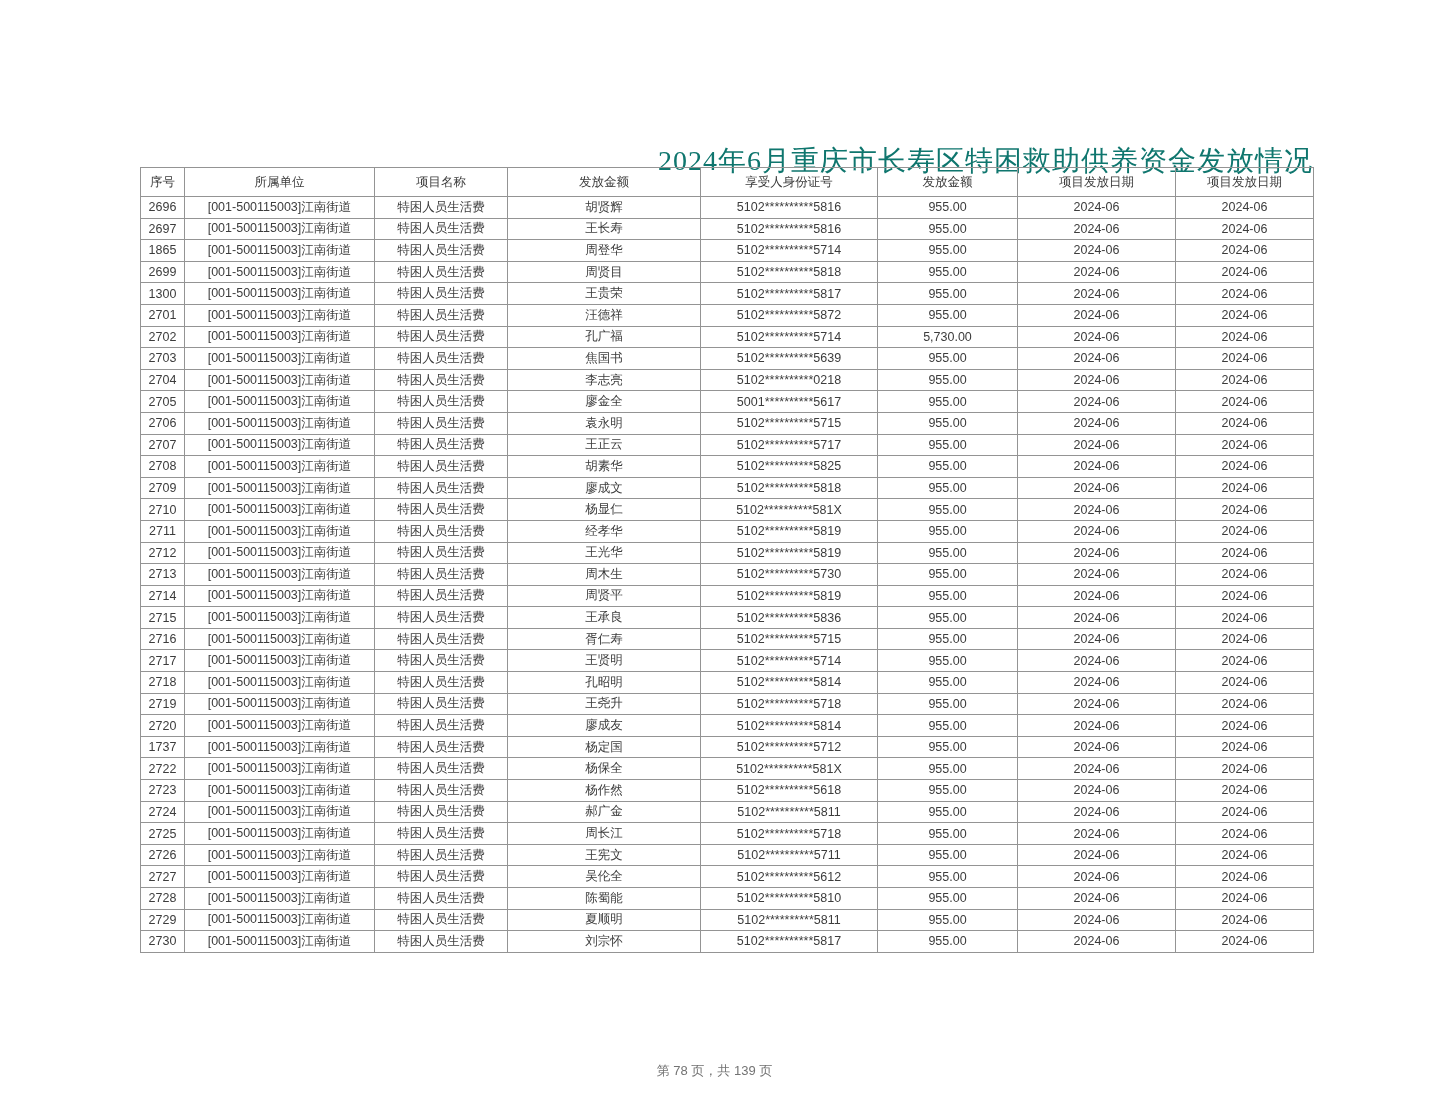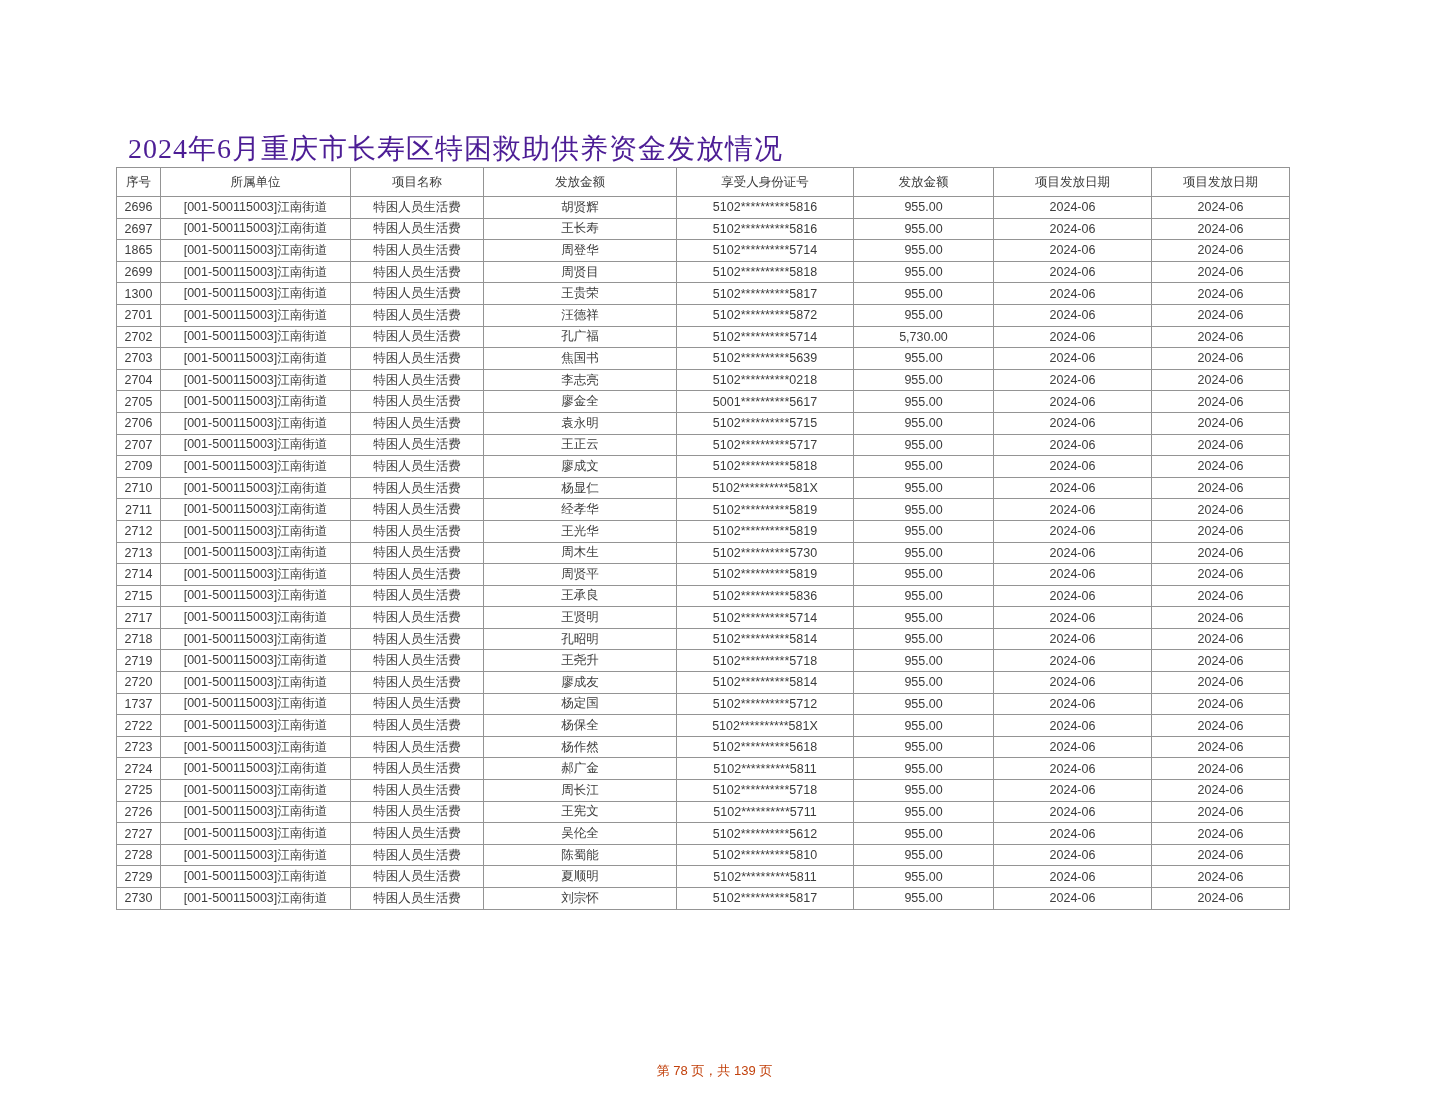--- a/index.html
+++ b/index.html
@@ -12,33 +12,33 @@
     height: 1105px;
     position: relative;
     font-family: "Liberation Sans", "DejaVu Sans", sans-serif;
     color: #3c3c3c;
   }
   .page-title {
     position: absolute;
     top: 130px;
     left: 128px;
     width: 1173px;
-    margin: 0;
-    text-align: left;
+    margin: 12px;
+    text-align: right;
     font-family: "Liberation Serif", "DejaVu Serif", serif;
     font-weight: 400;
     font-size: 28px;
-    color: #4c1d95;
+    color: #0f766e;
     letter-spacing: 1px;
     white-space: nowrap;
   }
   table.grid {
     position: absolute;
     top: 167px;
-    left: 116px;
+    left: 140px;
     width: 1173px;
     border-collapse: collapse;
     table-layout: fixed;
   }
   table.grid th,
   table.grid td {
     border: 1px solid #949494;
     text-align: center;
     vertical-align: middle;
     padding: 0 2px;
@@ -63,21 +63,21 @@
   col.c-amt   { width: 140px; }
   col.c-date1 { width: 158px; }
   col.c-date2 { width: 138px; }
   .page-footer {
     position: absolute;
     top: 1062px;
     left: 0;
     width: 1429px;
     text-align: center;
     font-size: 13px;
-    color: #c2410c;
+    color: #737373;
   }
 </style>
 </head>
 <body>
 
 <h1 class="page-title">2024年6月重庆市长寿区特困救助供养资金发放情况</h1>
 
 <table class="grid">
   <colgroup>
     <col class="c-seq">
@@ -216,20 +216,30 @@
         <td>2707</td>
         <td>[001-500115003]江南街道</td>
         <td>特困人员生活费</td>
         <td>王正云</td>
         <td>5102**********5717</td>
         <td>955.00</td>
         <td>2024-06</td>
         <td>2024-06</td>
       </tr>
       <tr>
+        <td>2708</td>
+        <td>[001-500115003]江南街道</td>
+        <td>特困人员生活费</td>
+        <td>胡素华</td>
+        <td>5102**********5825</td>
+        <td>955.00</td>
+        <td>2024-06</td>
+        <td>2024-06</td>
+      </tr>
+      <tr>
         <td>2709</td>
         <td>[001-500115003]江南街道</td>
         <td>特困人员生活费</td>
         <td>廖成文</td>
         <td>5102**********5818</td>
         <td>955.00</td>
         <td>2024-06</td>
         <td>2024-06</td>
       </tr>
       <tr>
@@ -281,20 +291,30 @@
         <td>955.00</td>
         <td>2024-06</td>
         <td>2024-06</td>
       </tr>
       <tr>
         <td>2715</td>
         <td>[001-500115003]江南街道</td>
         <td>特困人员生活费</td>
         <td>王承良</td>
         <td>5102**********5836</td>
+        <td>955.00</td>
+        <td>2024-06</td>
+        <td>2024-06</td>
+      </tr>
+      <tr>
+        <td>2716</td>
+        <td>[001-500115003]江南街道</td>
+        <td>特困人员生活费</td>
+        <td>胥仁寿</td>
+        <td>5102**********5715</td>
         <td>955.00</td>
         <td>2024-06</td>
         <td>2024-06</td>
       </tr>
       <tr>
         <td>2717</td>
         <td>[001-500115003]江南街道</td>
         <td>特困人员生活费</td>
         <td>王贤明</td>
         <td>5102**********5714</td>

